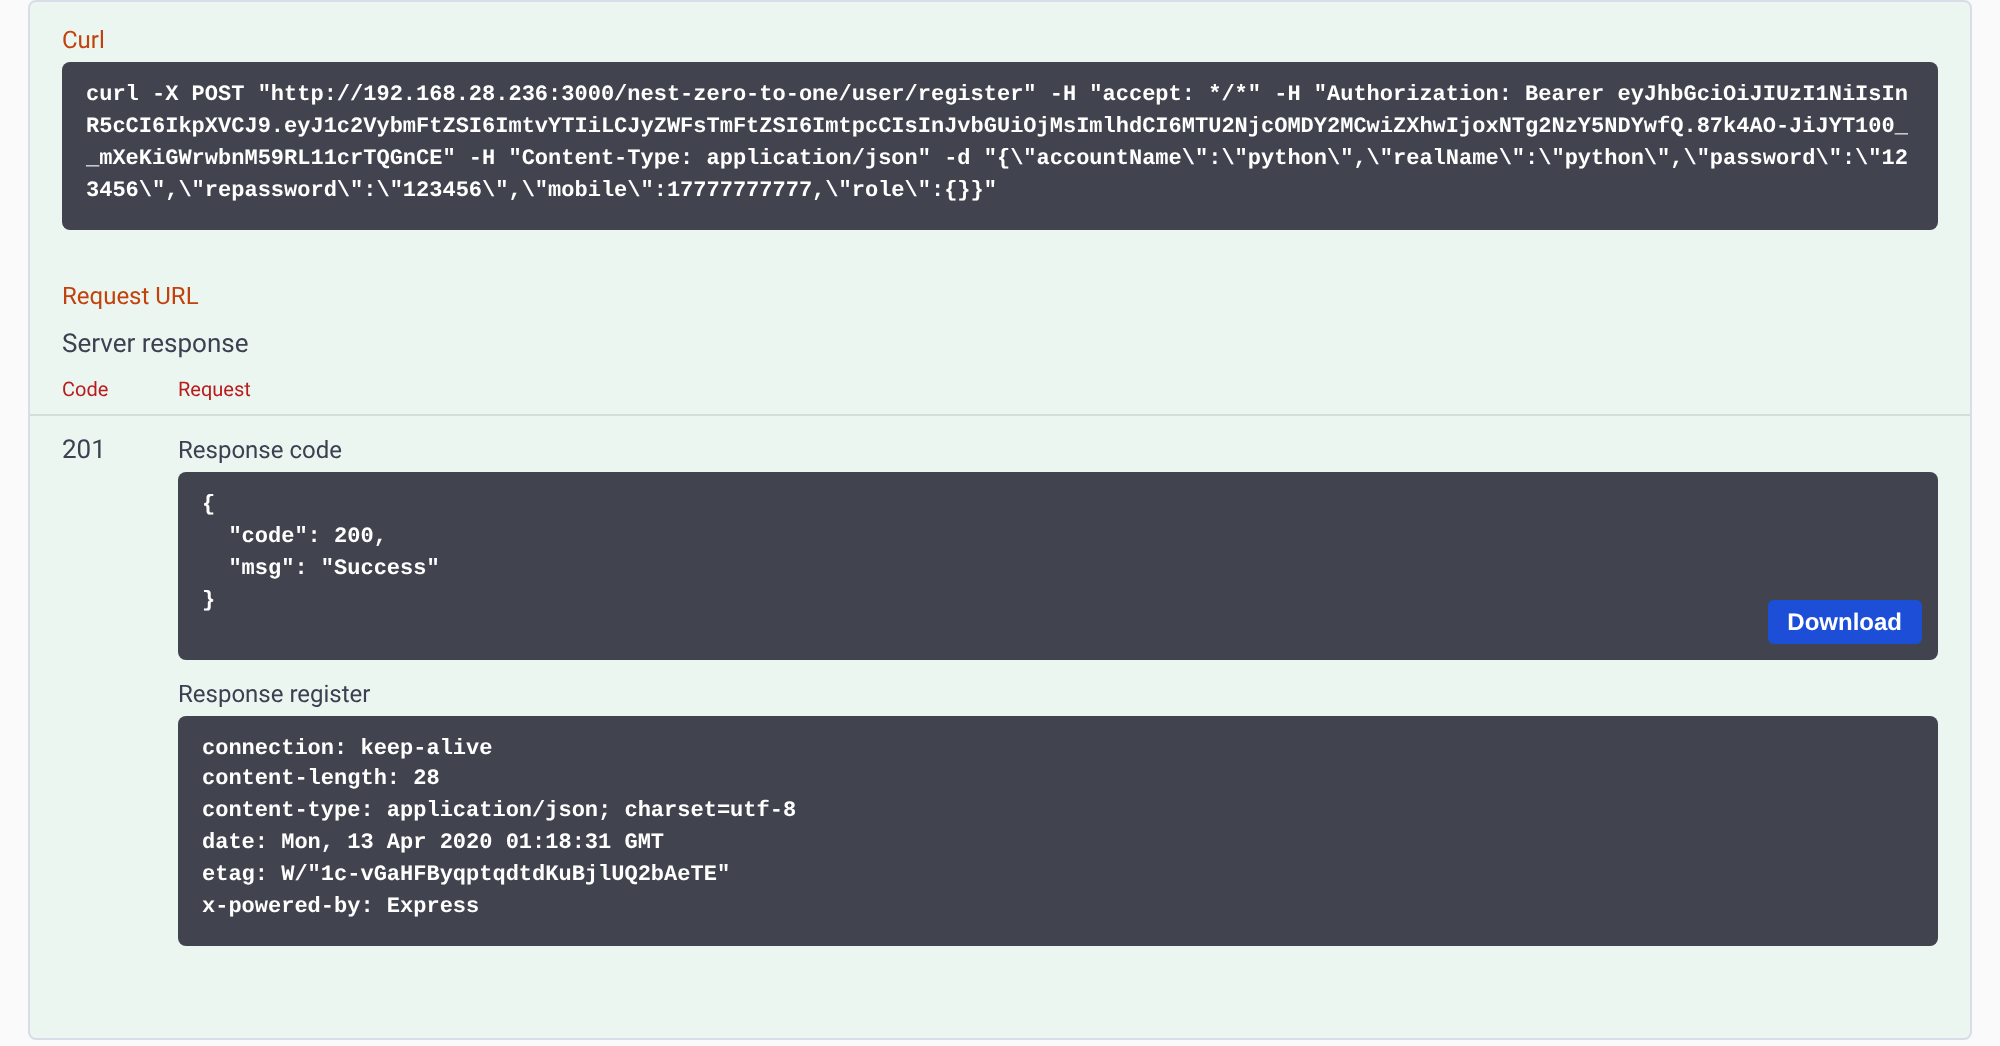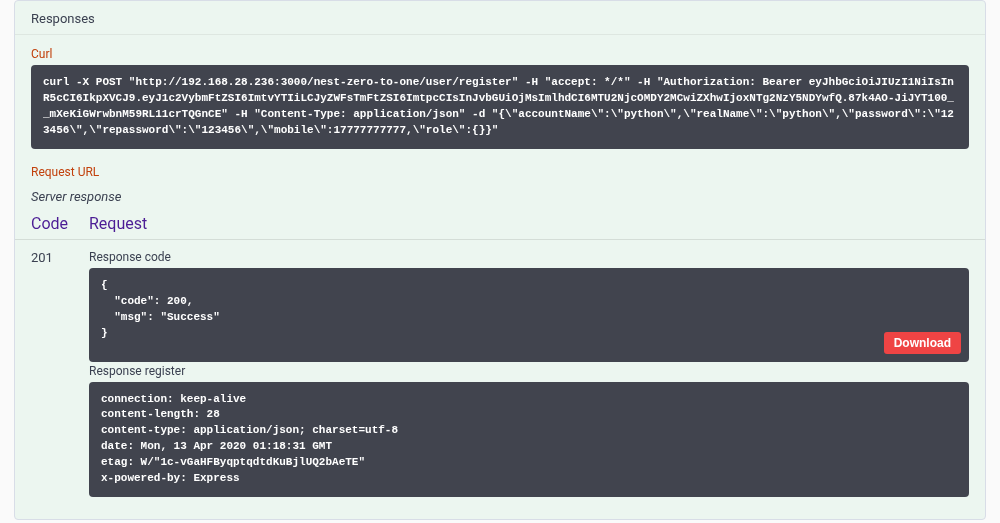--- a/index.html
+++ b/index.html
@@ -36,58 +36,57 @@
       background: #41444e;
       color: #fff;
       font-family: Consolas, Monaco, "Courier New", monospace;
       font-size: 11px;
       font-weight: bold;
       line-height: 1.45;
       padding: 10px 12px;
       border-radius: 4px;
       white-space: pre-wrap;
       word-break: break-all;
-      margin-bottom: 0;
+      margin-bottom: 10px;
     }
     .tall { min-height: 64px; }
-    .server-resp-label { padding: 2px 16px 6px; font-size: 13px; font-style: italic; }
+    .server-resp-label { padding: 2px 16px 6px; font-size: 13px; }
     .row-header {
       display: flex;
       padding: 4px 16px 6px;
-      font-size: 16px;
-      color: #4c1d95;
+      font-size: 10px;
+      color: #b91c1c;
       border-bottom: 1px solid rgba(0,0,0,0.1);
     }
     .col-code { width: 58px; flex: 0 0 58px; }
     .col-rest { flex: 1; }
     .row-body { display: flex; padding: 8px 16px 4px; }
     .code-val { font-size: 13px; color: #3b4151; padding-top: 2px; }
     .details-col { flex: 1; }
     .sub-label { font-size: 12px; color: #3b4151; margin: 2px 0 4px; }
     .relpos { position: relative; }
     .dl-btn {
       position: absolute;
       right: 8px;
       bottom: 8px;
-      background: #ef4444;
+      background: #1d4ed8;
       color: #fff;
       border: none;
       border-radius: 3px;
       padding: 4px 10px;
       font-size: 12px;
       font-weight: 600;
       cursor: pointer;
     }
   </style>
 </head>
 <body>
 
 <div class="panel">
 
-  <div class="panel-header">Responses</div>
 
   <div class="section">
     <div class="label-small">Curl</div>
     <pre class="codeblock tall">curl -X POST "http://192.168.28.236:3000/nest-zero-to-one/user/register" -H "accept: */*" -H "Authorization: Bearer eyJhbGciOiJIUzI1NiIsInR5cCI6IkpXVCJ9.eyJ1c2VybmFtZSI6ImtvYTIiLCJyZWFsTmFtZSI6ImtpcCIsInJvbGUiOjMsImlhdCI6MTU2NjcOMDY2MCwiZXhwIjoxNTg2NzY5NDYwfQ.87k4AO-JiJYT100__mXeKiGWrwbnM59RL11crTQGnCE" -H "Content-Type: application/json" -d "{\"accountName\":\"python\",\"realName\":\"python\",\"password\":\"123456\",\"repassword\":\"123456\",\"mobile\":17777777777,\"role\":{}}"</pre>
   </div>
 
   <div class="section">
     <div class="label-small">Request URL</div>
   </div>
 

